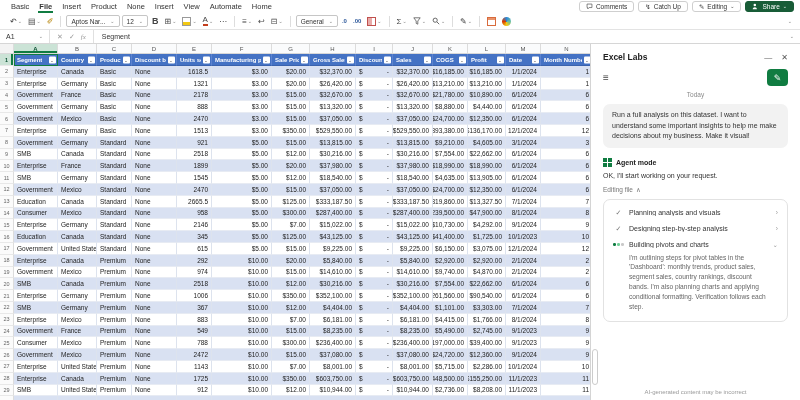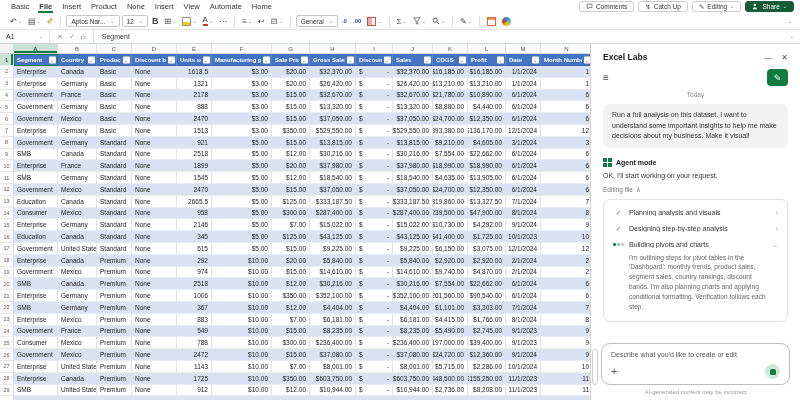--- a/index.html
+++ b/index.html
@@ -957,25 +957,16 @@
             <i></i>
             <i></i>
             <i></i>
           </span>
           <span class="slabel">Building pivots and charts</span>
           <span class="schev">⌄</span>
         </div>
         <div class="sdetail">I'm outlining steps for pivot tables in the 'Dashboard': monthly trends, product sales, segment sales, country rankings, discount bands. I'm also planning charts and applying conditional formatting. Verification follows each step.</div>
       </div>
     <div class="pspacer"></div>
-    <div class="inputbox">
-      <input type="text" placeholder="Describe what you'd like to create or edit" style="">
-      <div class="inputrow">
-        <span class="plus">+</span>
-        <div class="stopbtn">
-            <div class="stopsq"></div>
-          </div>
-      </div>
-    </div>
     <div class="disclaimer">AI-generated content may be incorrect</div>
     <div class="panelscroll"></div>
   </div>
 </div>
 
 </body></html>

